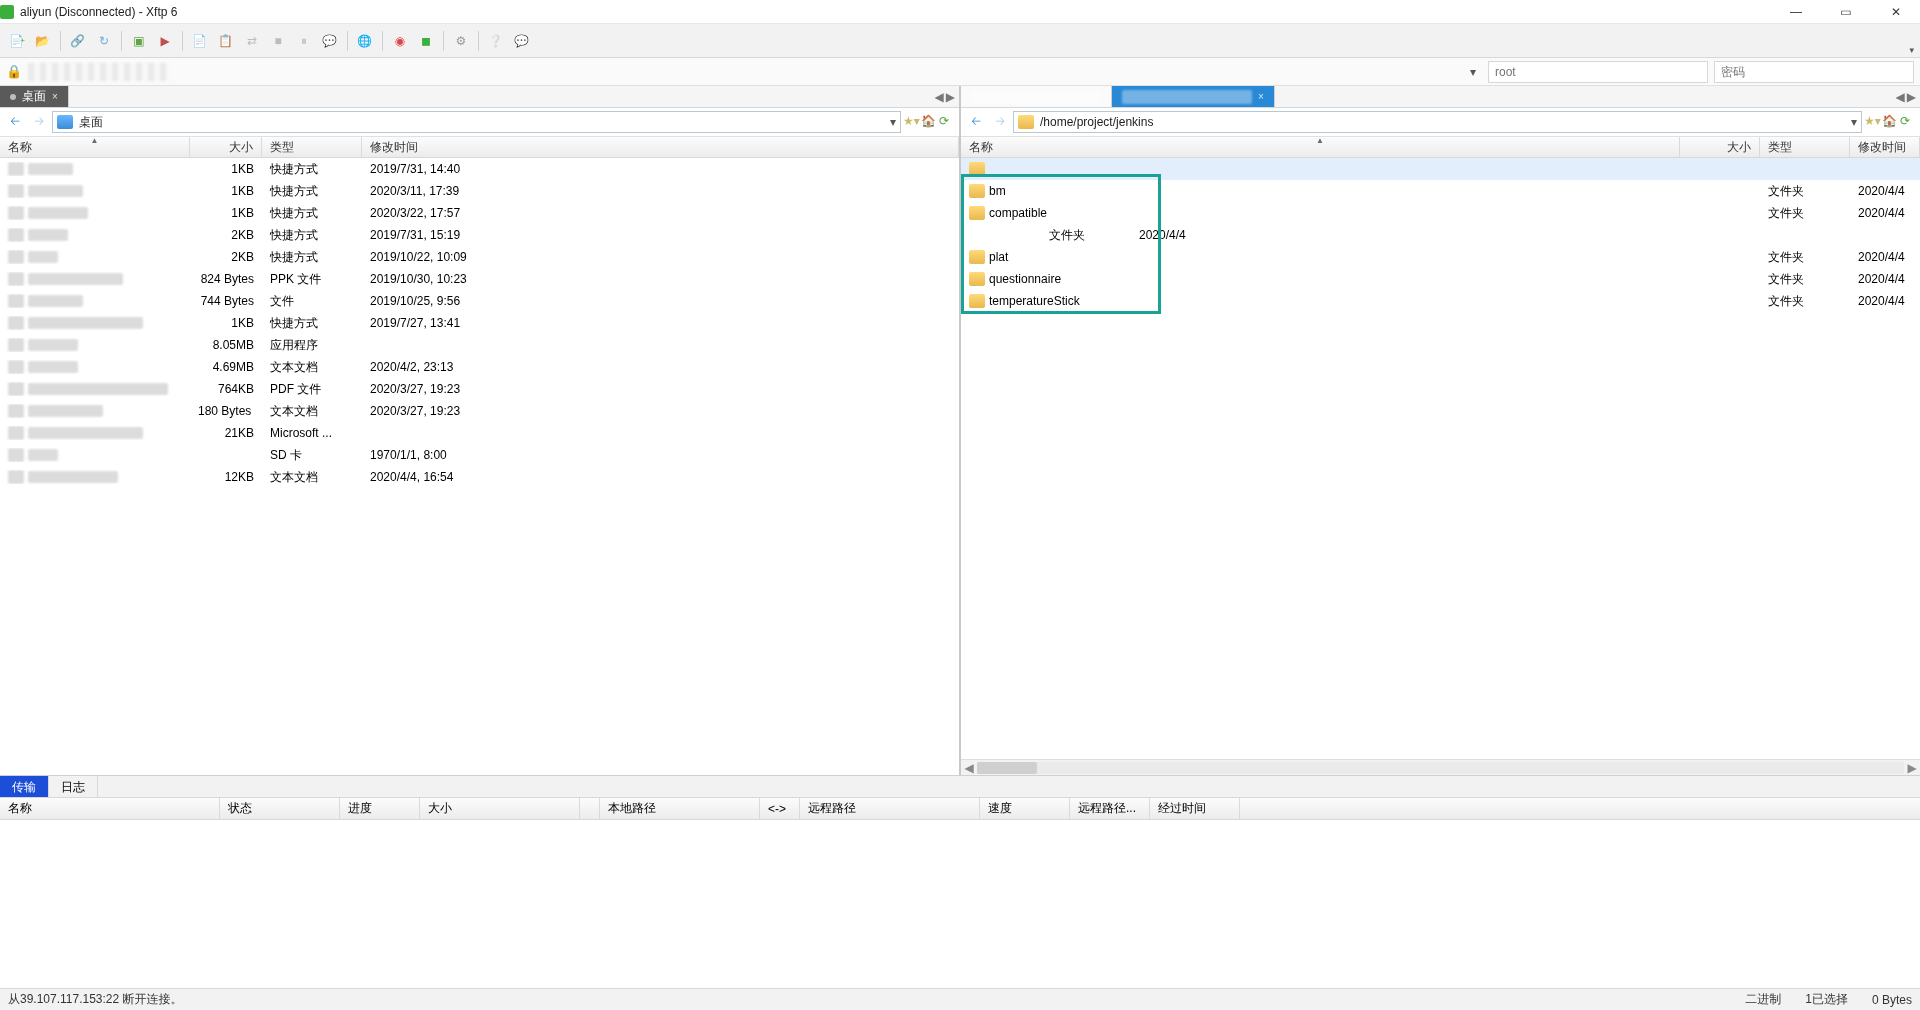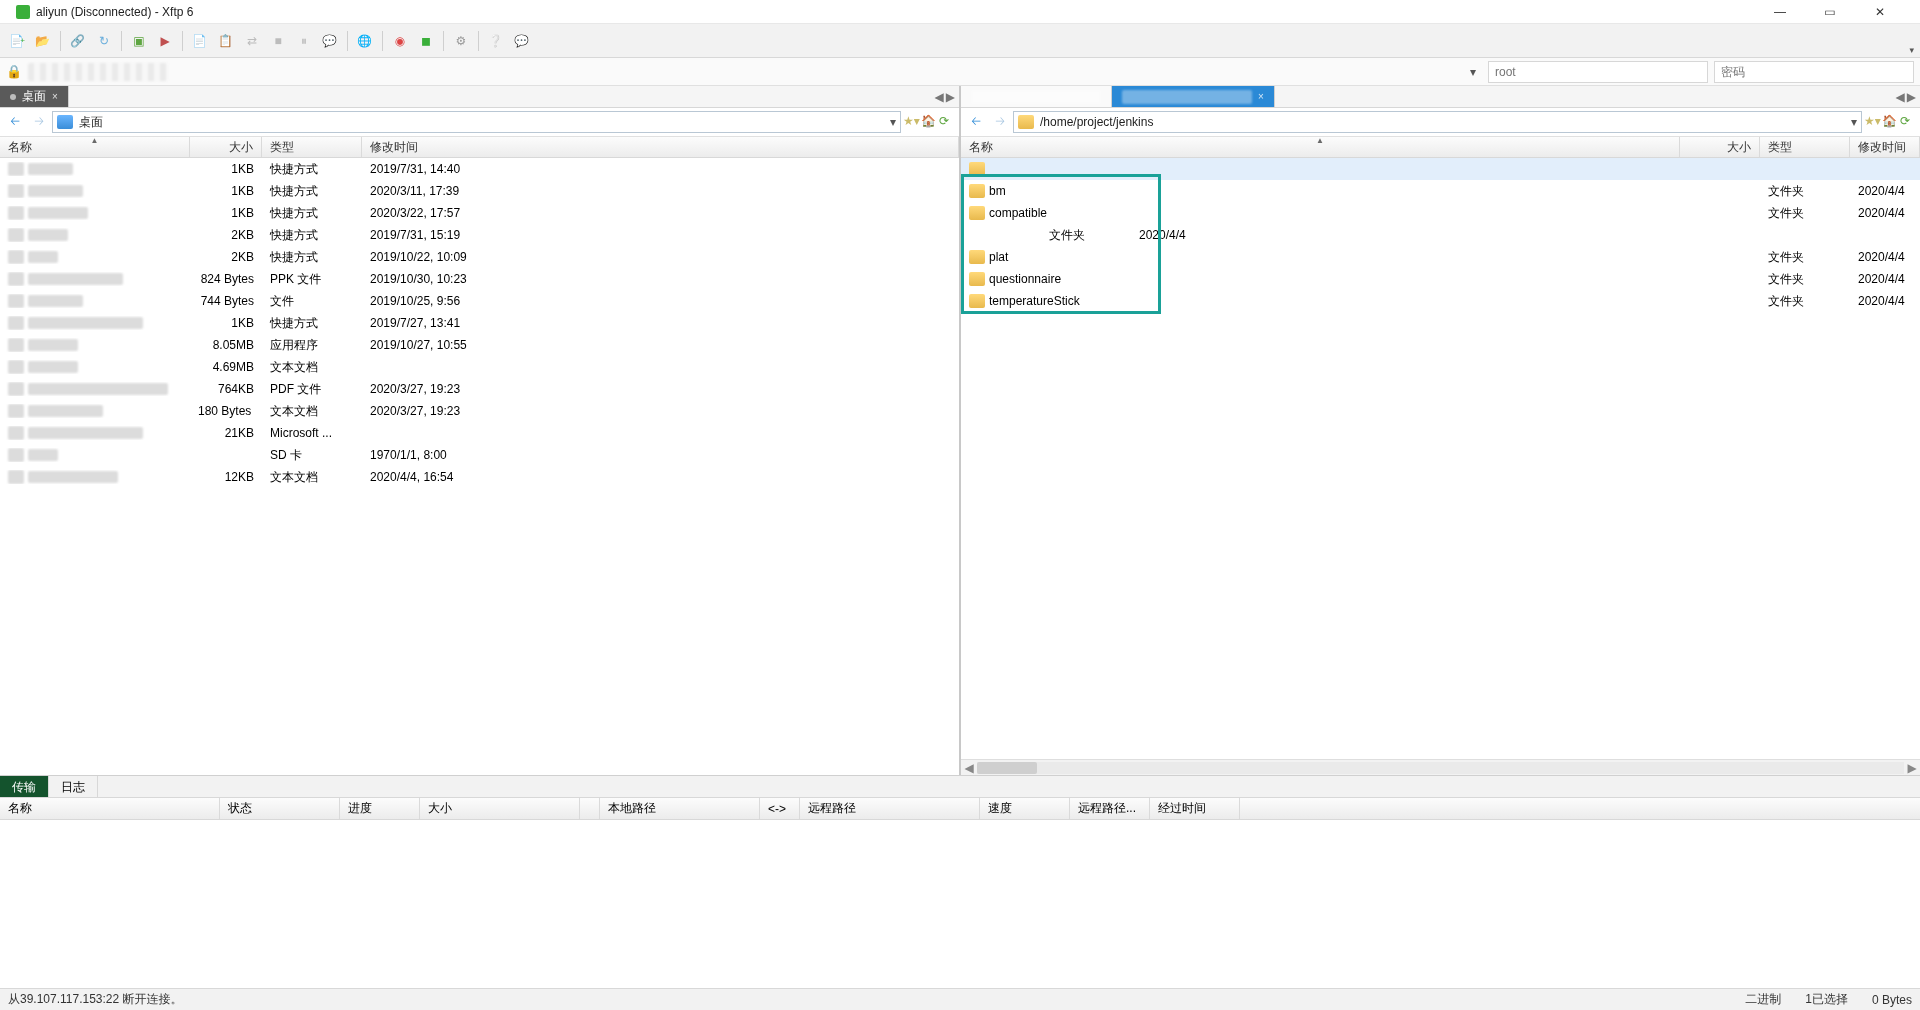--- a/index.html
+++ b/index.html
@@ -1,20 +1,20 @@
 <!DOCTYPE html>
 <html><head>
 <meta charset="utf-8">
 <style>
 * { margin: 0; padding: 0; box-sizing: border-box; font-family: "Microsoft YaHei", Segoe UI, Tahoma, sans-serif; font-size: 12px; }
 html, body { width: 100%; height: 100%; overflow: hidden; background: #fff; }
 
 .window { display: flex; flex-direction: column; height: 100vh; }
 
-.titlebar { height: 24px; background: #fff; display: flex; align-items: center; padding: 0 16px; border-bottom: 1px solid #e8e8e8; }
+.titlebar { height: 24px; background: #fff; display: flex; align-items: center; padding: 0 0; border-bottom: 1px solid #e8e8e8; }
 .titlebar .app-icon { width: 14px; height: 14px; background: #3aaf3a; margin-right: 6px; border-radius: 2px; }
 .titlebar .title { flex: 1; font-size: 12px; color: #222; }
 .titlebar .win-controls { display: flex; gap: 26px; padding-right: 12px; }
 .titlebar .win-btn { width: 24px; height: 18px; display: flex; align-items: center; justify-content: center; color: #333; cursor: pointer; }
 
 .menubar { height: 26px; background: #f2f2f2; display: flex; align-items: center; padding: 0 8px; gap: 4px; border-bottom: 1px solid #e4e4e4; }
 .menubar .menu-item { padding: 3px 8px; cursor: pointer; color: #222; }
 
 .toolbar { height: 34px; background: #f2f2f2; display: flex; align-items: center; padding: 0 6px; gap: 4px; border-bottom: 1px solid #d8d8d8; position: relative; }
 .toolbar .tb-btn { width: 22px; height: 22px; display: flex; align-items: center; justify-content: center; cursor: pointer; border-radius: 2px; }
@@ -84,21 +84,21 @@
 
 .highlight-box { position: absolute; border: 3px solid #1aa198; pointer-events: none; }
 
 .hscroll { height: 16px; background: #f2f2f2; border-top: 1px solid #dedede; display: flex; align-items: center; }
 .hscroll .arrow { width: 16px; text-align: center; color: #888; cursor: pointer; }
 .hscroll .track { flex: 1; height: 12px; background: #eaeaea; position: relative; }
 .hscroll .thumb { position: absolute; left: 0; top: 0; height: 100%; width: 60px; background: #cfcfcf; border-radius: 2px; }
 
 .bottom-tabs { height: 22px; background: #f2f2f2; display: flex; align-items: stretch; border-bottom: 1px solid #d8d8d8; }
 .bottom-tabs .btab { padding: 3px 12px; cursor: pointer; border-right: 1px solid #d8d8d8; }
-.bottom-tabs .btab.active { background: #14532d; color: #fff; }
+.bottom-tabs .btab.active { background: #1d4ed8; color: #fff; }
 
 .transfer-header { height: 22px; background: linear-gradient(#fcfcfc,#ececec); display: flex; border-bottom: 1px solid #d8d8d8; }
 .transfer-header .tc { padding: 0 8px; display: flex; align-items: center; border-right: 1px solid #dadada; }
 .transfer-body { flex: 0 0 168px; background: #fff; }
 
 .statusbar { height: 22px; background: #f2f2f2; border-top: 1px solid #d8d8d8; display: flex; align-items: center; padding: 0 8px; gap: 24px; color: #333; }
 .statusbar .sp { flex: 1; }
 </style>
 </head>
 <body>
@@ -244,26 +244,26 @@
           <div class="row">
             <div class="c col-name-l"><span class="ic blur"></span><span class="blurtext" style="width:115px"></span></div>
             <div class="c col-size-l" style="text-align:right">1KB</div>
             <div class="c col-type-l">快捷方式</div>
             <div class="c col-date-l">2019/7/27, 13:41</div>
           </div>
           <div class="row">
             <div class="c col-name-l"><span class="ic blur"></span><span class="blurtext" style="width:50px"></span></div>
             <div class="c col-size-l" style="text-align:right">8.05MB</div>
             <div class="c col-type-l">应用程序</div>
-            <div class="c col-date-l">2019/10/27, 10:55</div>
           </div>
           <div class="row">
             <div class="c col-name-l"><span class="ic blur"></span><span class="blurtext" style="width:50px"></span></div>
             <div class="c col-size-l" style="text-align:right">4.69MB</div>
             <div class="c col-type-l">文本文档</div>
+            <div class="c col-date-l">2020/4/2, 23:13</div>
           </div>
           <div class="row">
             <div class="c col-name-l"><span class="ic blur"></span><span class="blurtext" style="width:140px"></span></div>
             <div class="c col-size-l" style="text-align:right">764KB</div>
             <div class="c col-type-l">PDF 文件</div>
             <div class="c col-date-l">2020/3/27, 19:23</div>
           </div>
           <div class="row">
             <div class="c col-name-l"><span class="ic blur"></span><span class="blurtext" style="width:75px"></span></div>
             <div class="c col-size-l" style="text-align:left">180 Bytes</div>

